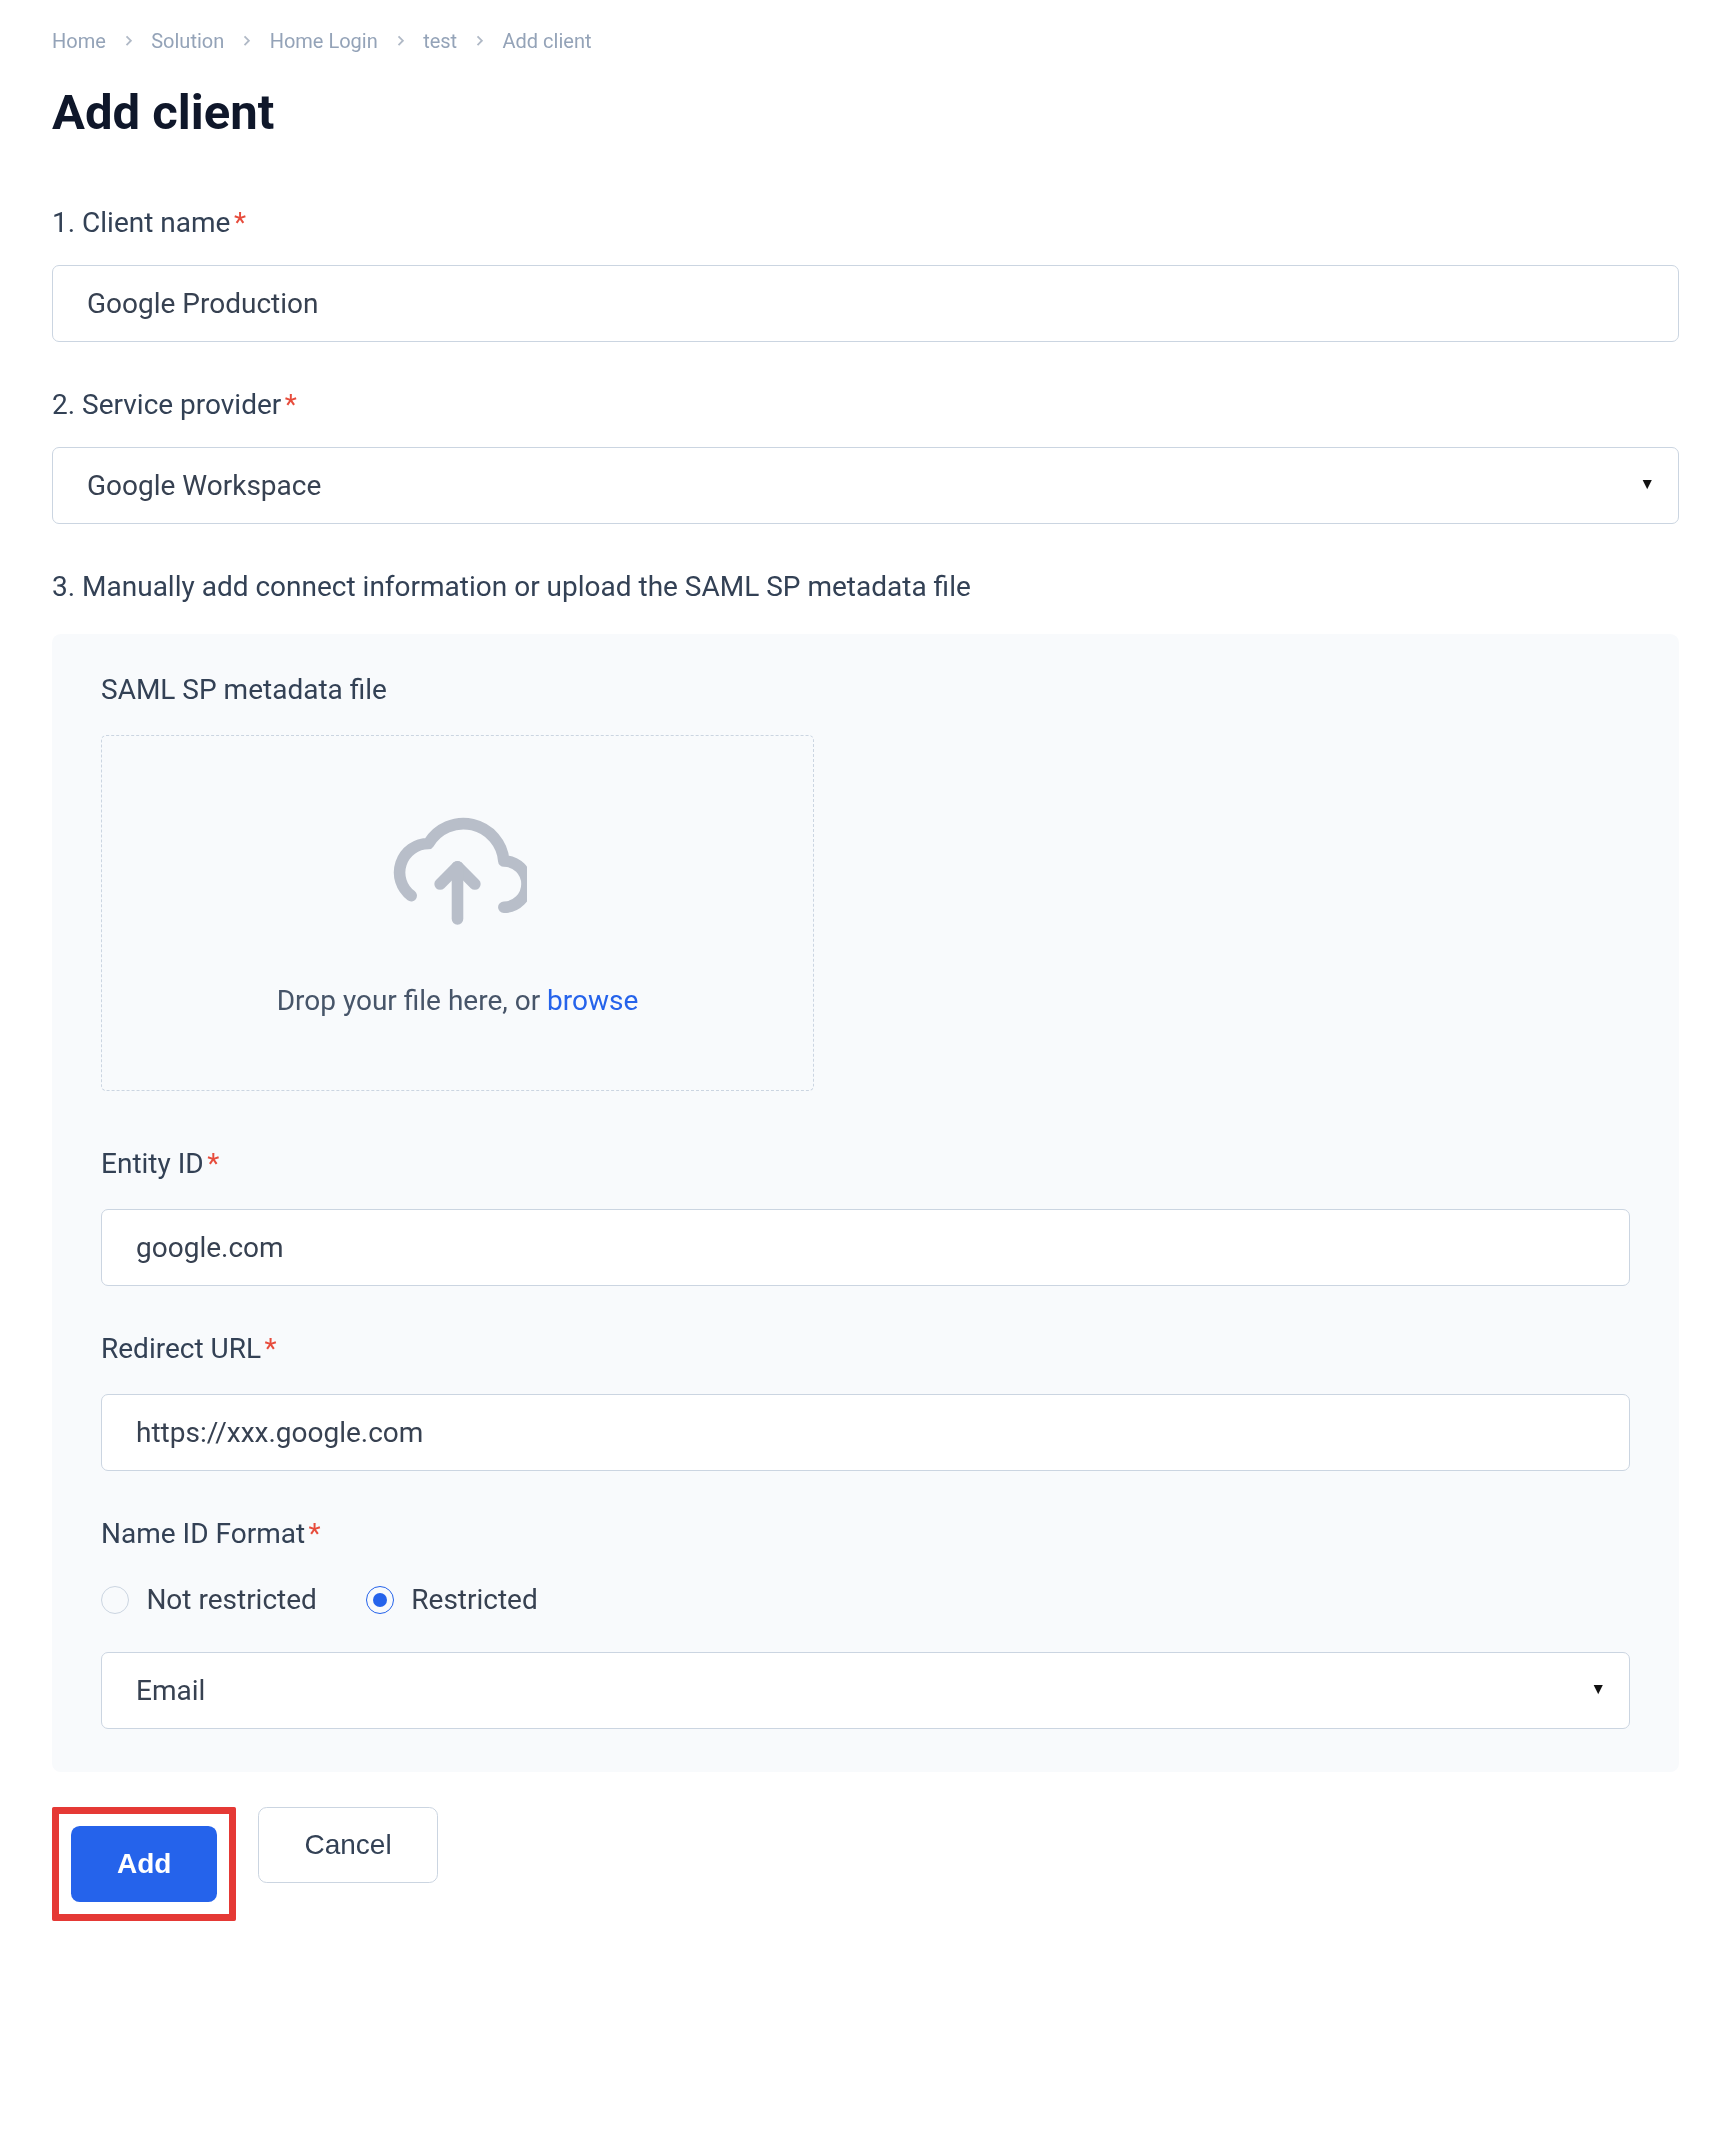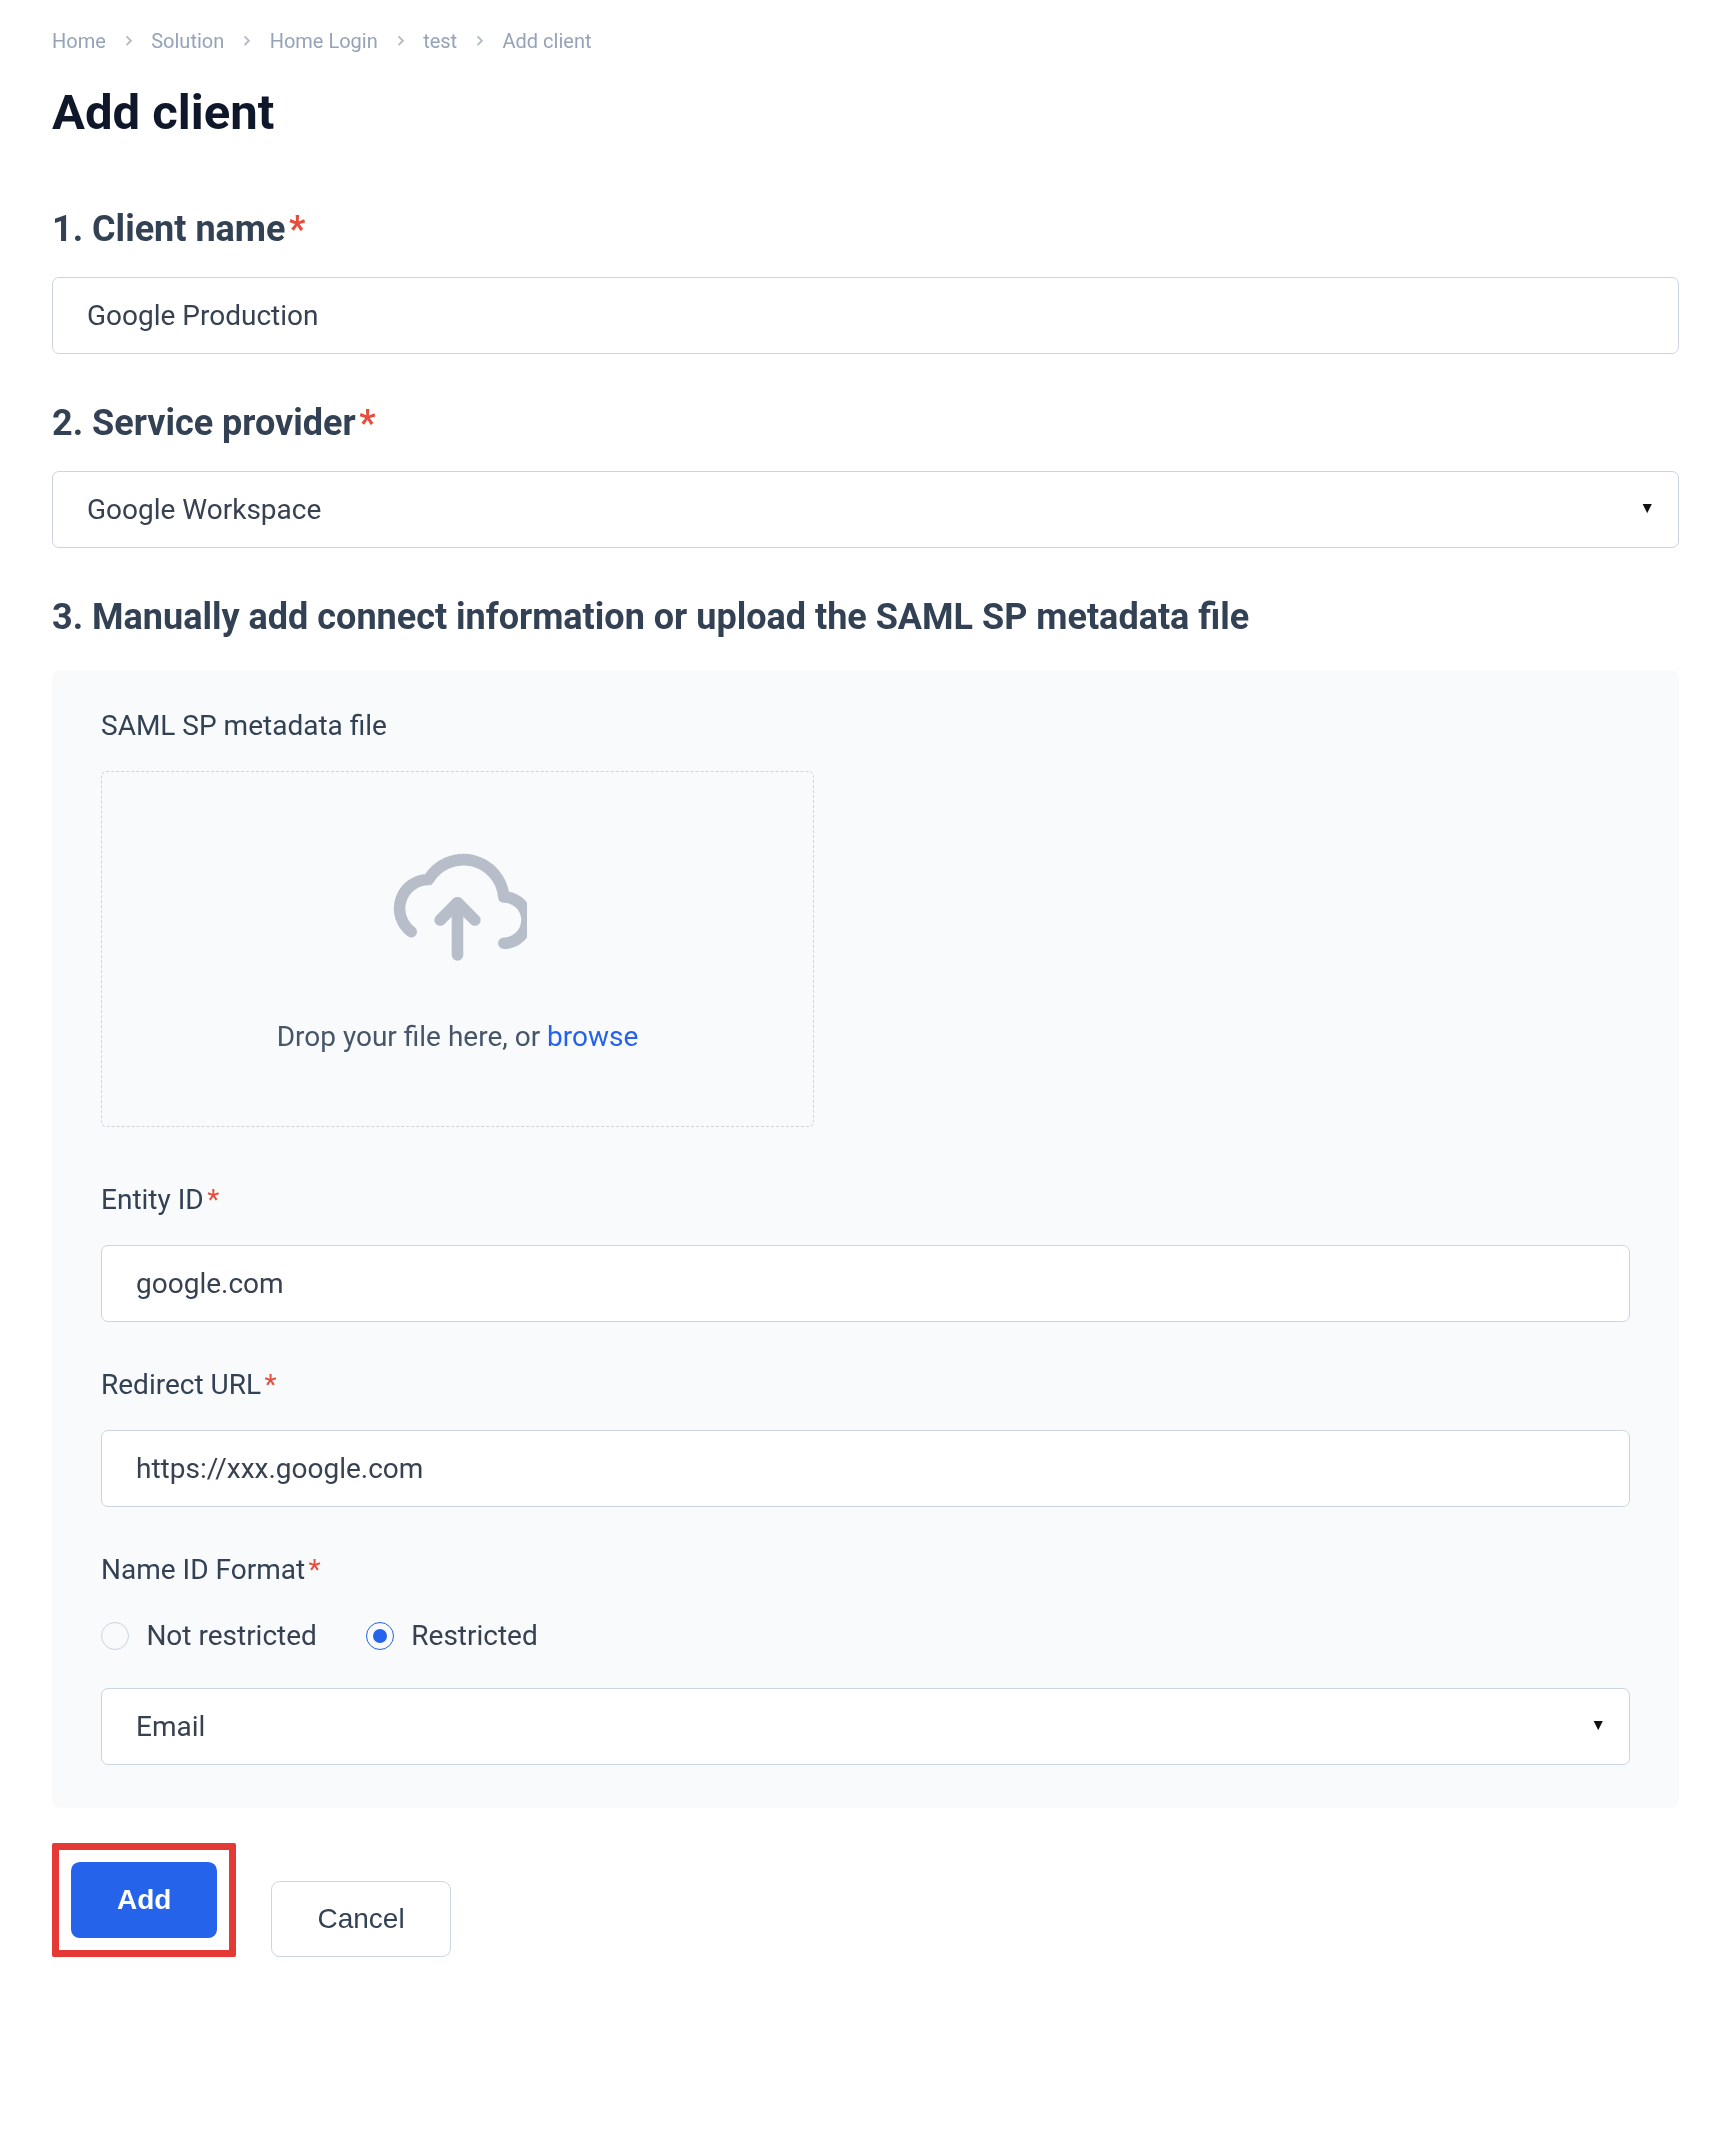--- a/index.html
+++ b/index.html
@@ -23,23 +23,23 @@
     .breadcrumb-sep { color: #b0b9c6; display: inline-flex; }
     .breadcrumb-sep svg { width: 17.4px; height: 17.4px; }
     h1.page-title {
       font-size: 49px;
       font-weight: 700;
       color: #0f172a;
       margin-bottom: 52px;
     }
     .field-block { margin-bottom: 42px; }
     .field-label {
-      font-size: 36px;
+      font-size: 28px;
       color: #334155;
-      font-weight: 700;
+      font-weight: 400;
       margin-bottom: 21px;
       margin-top: 16px;
     }
     .required-asterisk { color: #e74c3c; margin-left: 3.5px; }
     .text-input, .select-input {
       width: 100%;
       border: 0.9px solid #cbd5e1;
       border-radius: 7px;
       padding: 21px 34px;
       font-size: 28px;
@@ -98,22 +98,22 @@
     }
     .radio-circle.checked { border-color: #2563eb; }
     .radio-dot {
       width: 14px; height: 14px;
       background: #2563eb;
       border-radius: 50%;
     }
     .radio-text { font-size: 28px; color: #374151; }
     .button-row {
       display: flex;
-      align-items: flex-end;
-      gap: 35px;
+      align-items: flex-start;
+      gap: 22px;
       margin-top: 35px;
     }
     .btn {
       border-radius: 8.7px;
       padding: 21px 45px;
       font-size: 28px;
       font-weight: 600;
       cursor: pointer;
       border: 0.9px solid transparent;
     }

